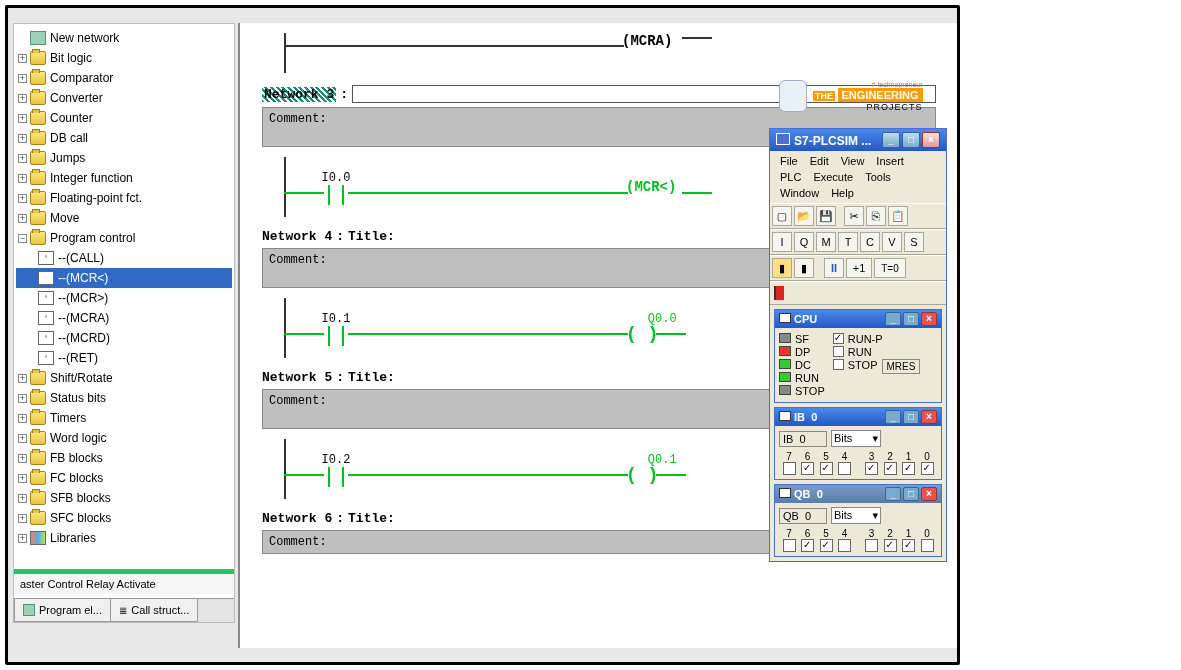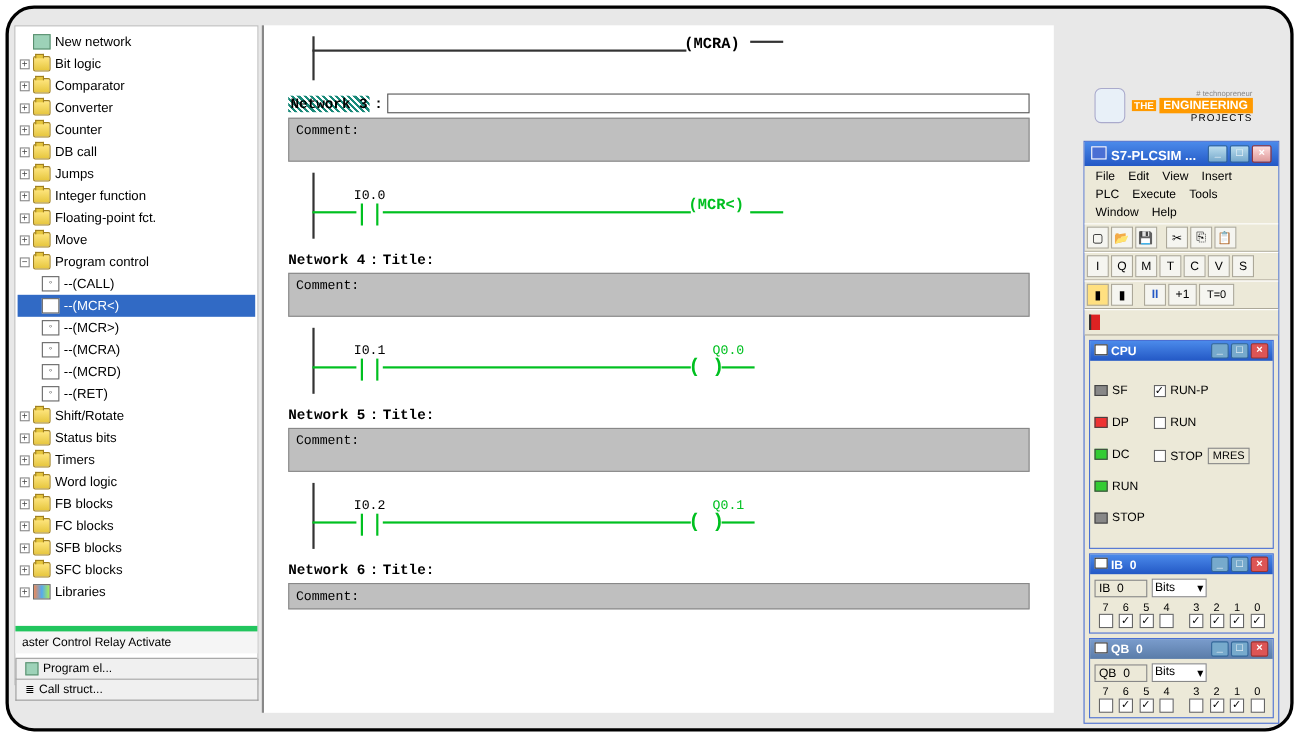--- a/index.html
+++ b/index.html
@@ -6,25 +6,25 @@
 body {
   font-family: Tahoma, Arial, sans-serif;
   font-size: 12px;
   background: #fff;
   width: 1181px;
   height: 670px;
   position: relative;
   overflow: hidden;
 }
 .frame {
-  width: 1171px;
+  width: 955px;
   height: 660px;
   margin: 5px;
   border: 3px solid #000;
-  border-radius: 26px;
+  border-radius: 2px;
   position: relative;
   overflow: hidden;
   background: #e8e8e8;
 }
 .left-panel {
   position: absolute;
   left: 5px;
   top: 15px;
   width: 222px;
   height: 600px;
@@ -114,21 +114,20 @@
 }
 .bottom-tabs {
   position: absolute;
   bottom: 0;
   left: 0;
   width: 100%;
   height: 24px;
   background: #e4e4e4;
   border-top: 1px solid #999;
   display: flex;
-  flex-direction: column;
 }
 .bottom-tab {
   border: 1px solid #999;
   border-top: none;
   padding: 3px 8px;
   background: #f0f0f0;
   font-size: 11px;
   margin-right: -1px;
   display: flex;
   align-items: center;
@@ -354,21 +353,21 @@
   background: #d55;
   border: 1px solid #933;
   color: #fff;
   font-size: 10px;
   text-align: center;
   line-height: 12px;
   border-radius: 2px;
 }
 .sub-title .sbtn.min { background: #7ac; border-color:#369;}
 .sub-body { padding: 4px; font-size: 11px; }
-.led-row { display: flex; align-items: center; gap: 4px; margin: 17px 0; }
+.led-row { display: flex; gap: 4px; margin: 1px 0; }
 .led { width: 12px; height: 10px; border: 1px solid #444; }
 .led.off { background: #888; }
 .led.red { background: #e33; }
 .led.green { background: #3c3; }
 .cb { width: 11px; height: 11px; border:1px solid #666; background:#fff; display:inline-block; position:relative;}
 .cb.checked::after { content:'✓'; position:absolute; font-size:10px; top:-2px; left:0; }
 .mres-btn {
   border: 1px solid #888;
   padding: 1px 4px;
   background: #ece9d8;

